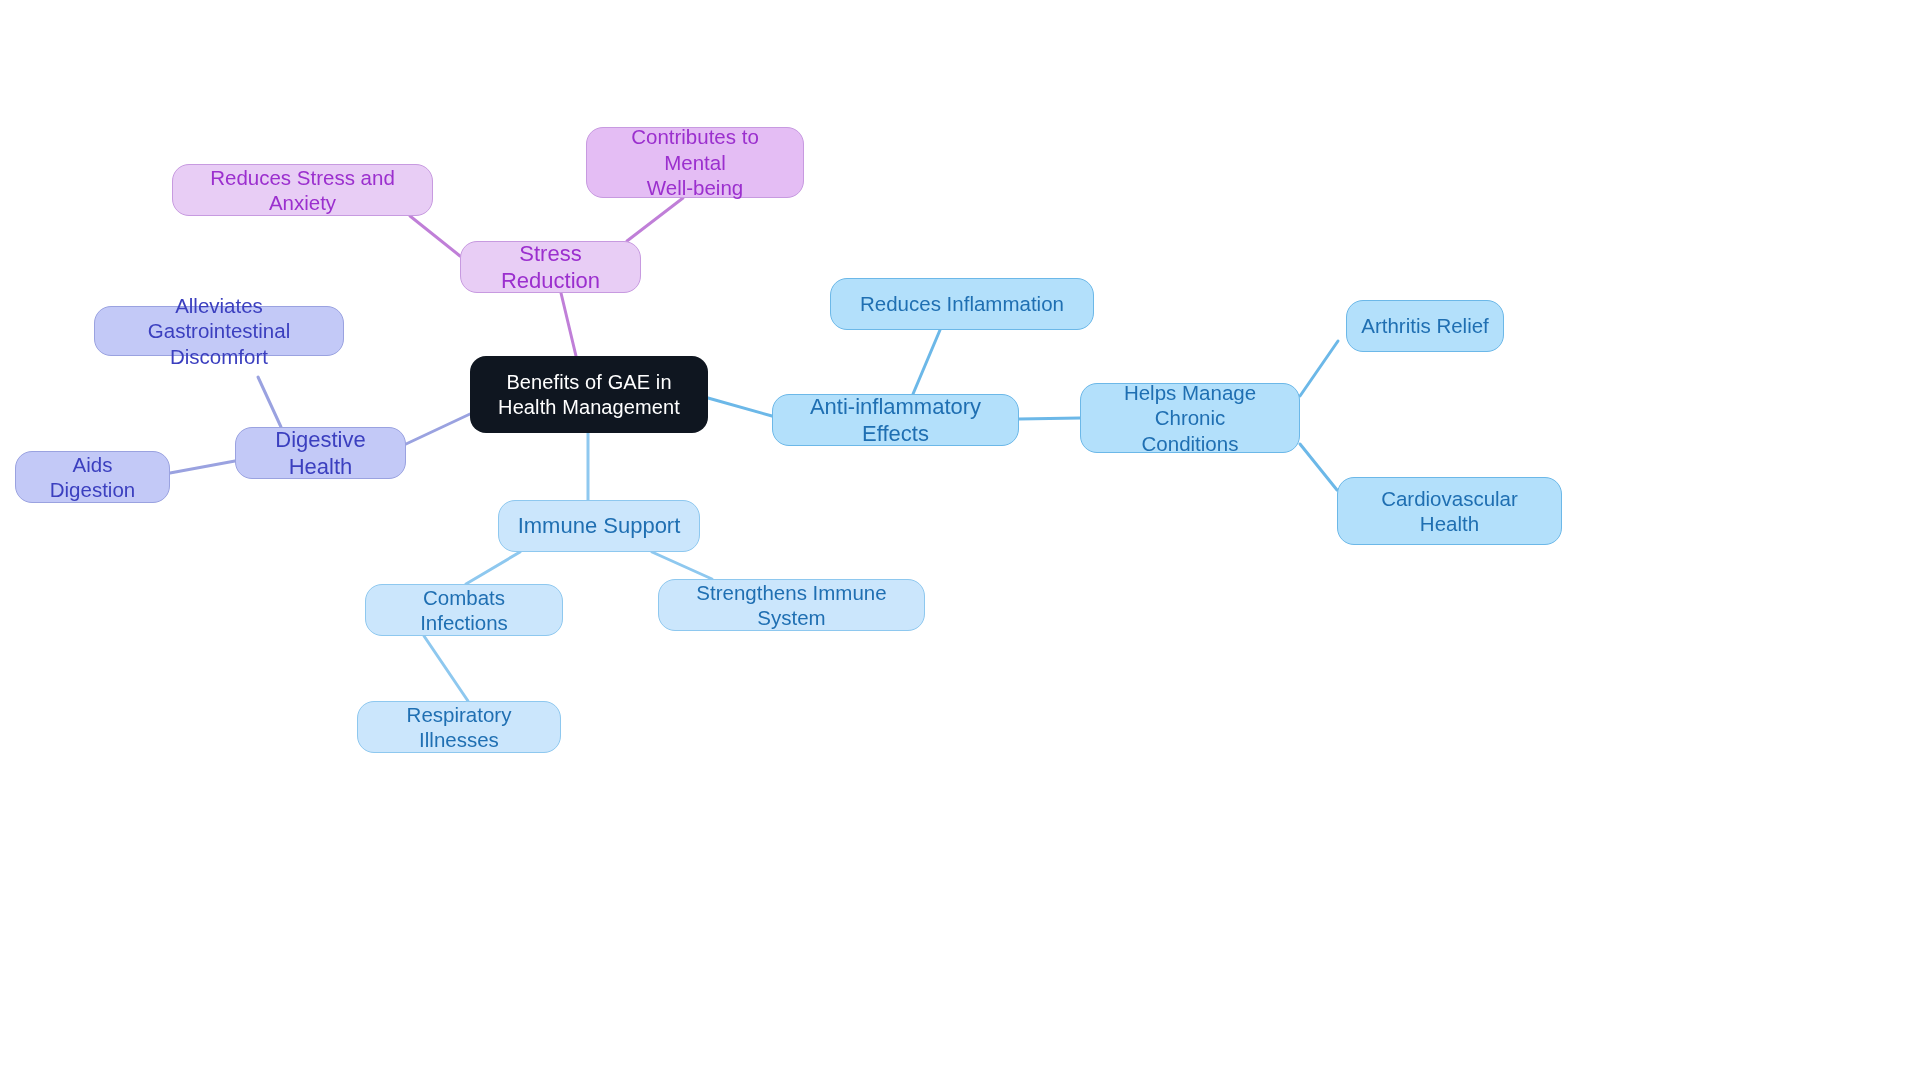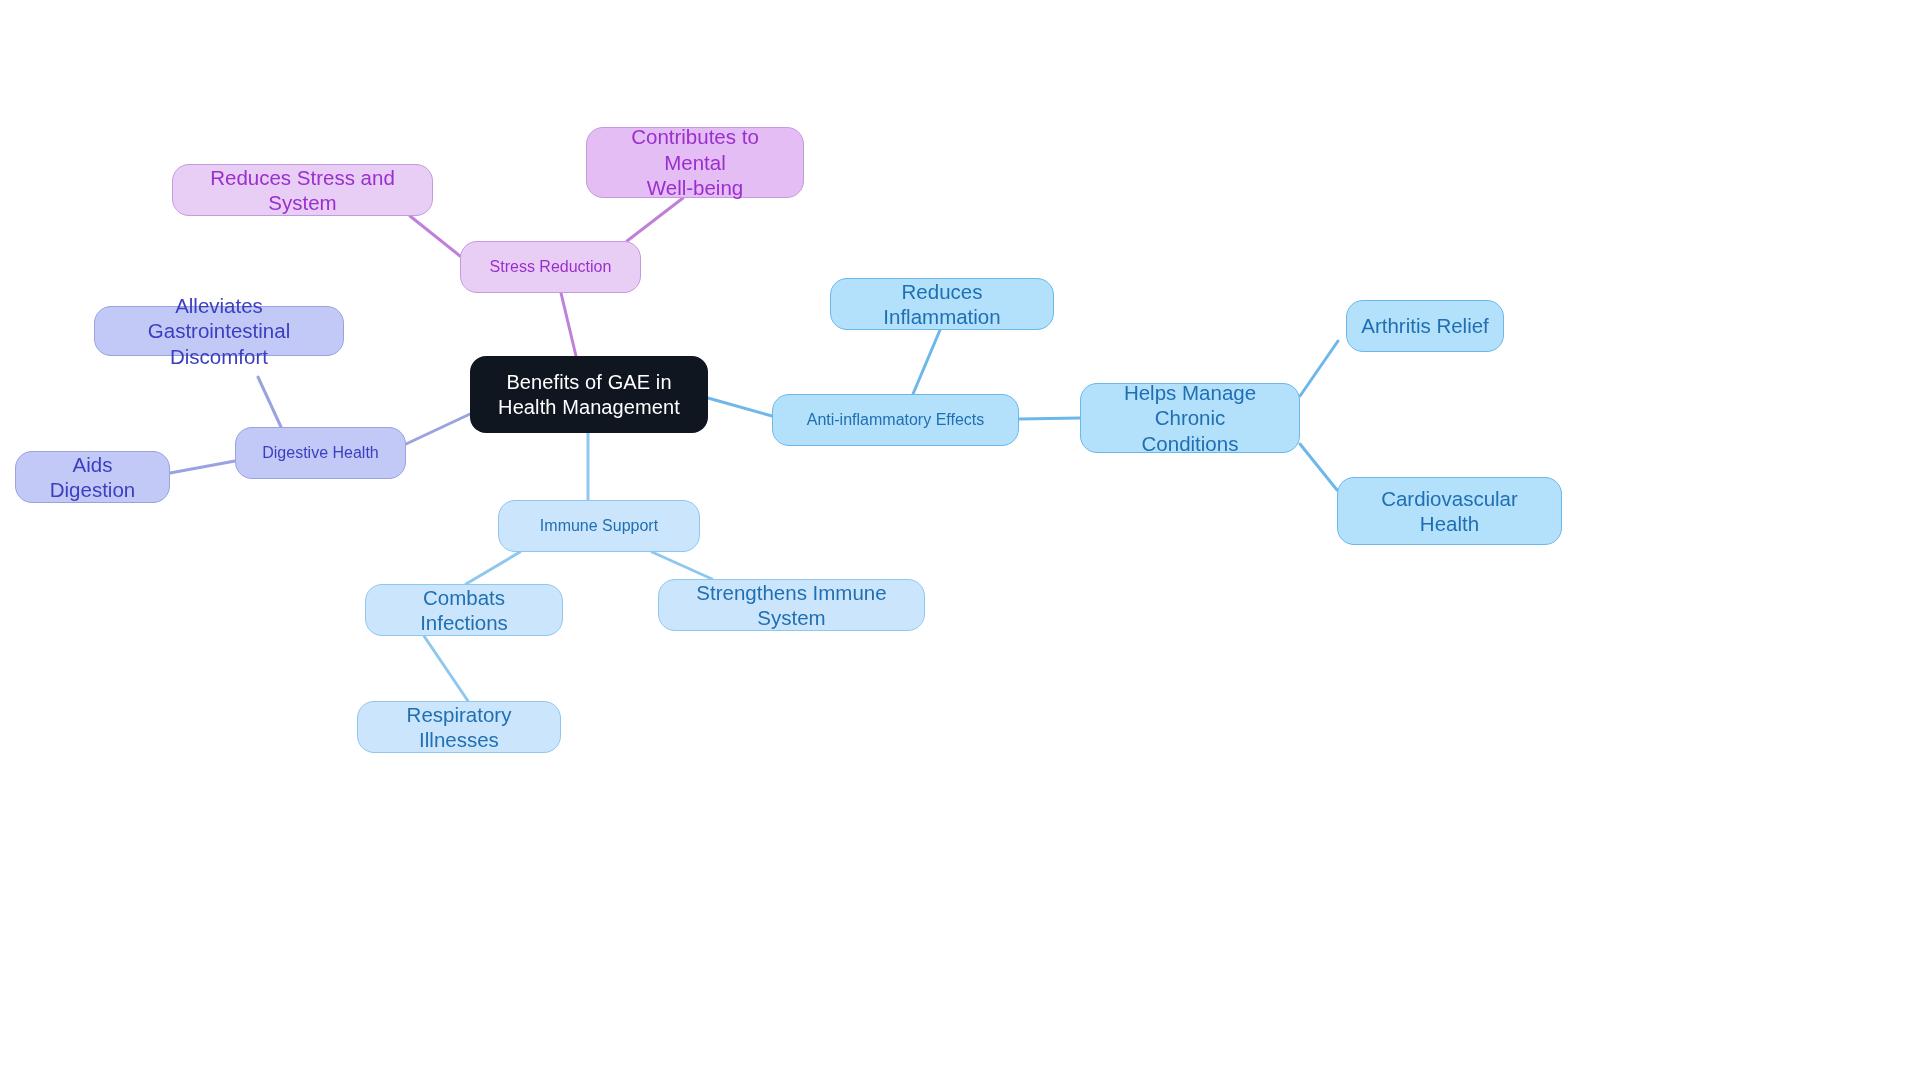--- a/index.html
+++ b/index.html
@@ -36,21 +36,21 @@
     line-height: 1.24;
     white-space: pre-line;
     padding: 0 14px;
   }
   .node.root {
     border-radius: 16px;
     border-width: 0;
     font-size: 20px;
     letter-spacing: 0.1px;
   }
-  .node.branch { font-size: 16px; }
+  .node.branch { font-size: 22px; }
   .node.leaf   { font-size: 20.5px; }
 </style>
 </head>
 <body>
 
 <div id="canvas">
   <svg id="edge-layer" viewBox="0 0 1920 1083" xmlns="http://www.w3.org/2000/svg">
       <line x1="708" y1="398" x2="772" y2="416" stroke="#6cb8e8" stroke-width="3" stroke-linecap="round"></line>
       <line x1="913" y1="394" x2="940" y2="330" stroke="#6cb8e8" stroke-width="3" stroke-linecap="round"></line>
       <line x1="1019" y1="419" x2="1080" y2="418" stroke="#6cb8e8" stroke-width="3" stroke-linecap="round"></line>
@@ -63,31 +63,31 @@
       <line x1="576" y1="356" x2="561" y2="293" stroke="#c07fd8" stroke-width="3" stroke-linecap="round"></line>
       <line x1="460" y1="256" x2="410" y2="216" stroke="#c07fd8" stroke-width="3" stroke-linecap="round"></line>
       <line x1="627" y1="241" x2="683" y2="198" stroke="#c07fd8" stroke-width="3" stroke-linecap="round"></line>
       <line x1="470" y1="414" x2="406" y2="444" stroke="#9aa2e0" stroke-width="3" stroke-linecap="round"></line>
       <line x1="281" y1="427" x2="258" y2="377" stroke="#9aa2e0" stroke-width="3" stroke-linecap="round"></line>
       <line x1="235" y1="461" x2="170" y2="473" stroke="#9aa2e0" stroke-width="3" stroke-linecap="round"></line>
     </svg>
   <div id="node-layer">
       <div class="node root" style="left: 470px; top: 356px; width: 238px; height: 77px; background: rgb(15, 22, 32); border-color: rgb(15, 22, 32); color: rgb(255, 255, 255);">Benefits of GAE in Health Management</div>
       <div class="node branch" style="left: 772px; top: 394px; width: 247px; height: 52px; background: rgb(179, 224, 251); border-color: rgb(108, 184, 232); color: rgb(31, 111, 178);">Anti-inflammatory Effects</div>
-      <div class="node leaf" style="left: 830px; top: 278px; width: 224px; height: 52px; background: rgb(179, 224, 251); border-color: rgb(108, 184, 232); color: rgb(31, 111, 178);">Reduces Inflammation</div>
+      <div class="node leaf" style="left: 830px; top: 278px; width: 264px; height: 52px; background: rgb(179, 224, 251); border-color: rgb(108, 184, 232); color: rgb(31, 111, 178);">Reduces Inflammation</div>
       <div class="node leaf" style="left: 1080px; top: 383px; width: 220px; height: 70px; background: rgb(179, 224, 251); border-color: rgb(108, 184, 232); color: rgb(31, 111, 178);">Helps Manage Chronic
 Conditions</div>
       <div class="node leaf" style="left: 1338px; top: 300px; width: 158px; height: 52px; background: rgb(179, 224, 251); border-color: rgb(108, 184, 232); color: rgb(31, 111, 178); margin-left: 8px;">Arthritis Relief</div>
       <div class="node leaf" style="left: 1337px; top: 477px; width: 225px; height: 68px; background: rgb(179, 224, 251); border-color: rgb(108, 184, 232); color: rgb(31, 111, 178);">Cardiovascular Health</div>
       <div class="node branch" style="left: 498px; top: 500px; width: 202px; height: 52px; background: rgb(203, 230, 252); border-color: rgb(142, 200, 239); color: rgb(31, 111, 178);">Immune Support</div>
       <div class="node leaf" style="left: 317px; top: 584px; width: 198px; height: 52px; background: rgb(203, 230, 252); border-color: rgb(142, 200, 239); color: rgb(31, 111, 178); margin-left: 48px;">Combats Infections</div>
       <div class="node leaf" style="left: 658px; top: 579px; width: 267px; height: 52px; background: rgb(203, 230, 252); border-color: rgb(142, 200, 239); color: rgb(31, 111, 178);">Strengthens Immune System</div>
       <div class="node leaf" style="left: 357px; top: 701px; width: 204px; height: 52px; background: rgb(203, 230, 252); border-color: rgb(142, 200, 239); color: rgb(31, 111, 178);">Respiratory Illnesses</div>
       <div class="node branch" style="left: 460px; top: 241px; width: 181px; height: 52px; background: rgb(232, 205, 245); border-color: rgb(199, 154, 224); color: rgb(155, 47, 206);">Stress Reduction</div>
-      <div class="node leaf" style="left: 172px; top: 164px; width: 261px; height: 52px; background: rgb(232, 205, 245); border-color: rgb(199, 154, 224); color: rgb(155, 47, 206);">Reduces Stress and System</div>
+      <div class="node leaf" style="left: 172px; top: 164px; width: 261px; height: 52px; background: rgb(232, 205, 245); border-color: rgb(199, 154, 224); color: rgb(155, 47, 206);">Reduces Stress and Anxiety</div>
       <div class="node leaf" style="left: 586px; top: 127px; width: 218px; height: 71px; background: rgb(228, 189, 244); border-color: rgb(199, 154, 224); color: rgb(155, 47, 206);">Contributes to Mental
 Well-being</div>
       <div class="node branch" style="left: 235px; top: 427px; width: 171px; height: 52px; background: rgb(195, 201, 247); border-color: rgb(154, 162, 224); color: rgb(59, 63, 191);">Digestive Health</div>
       <div class="node leaf" style="left: 94px; top: 306px; width: 250px; height: 50px; background: rgb(195, 201, 247); border-color: rgb(154, 162, 224); color: rgb(59, 63, 191);">Alleviates Gastrointestinal
 Discomfort</div>
       <div class="node leaf" style="left: 15px; top: 451px; width: 155px; height: 52px; background: rgb(195, 201, 247); border-color: rgb(154, 162, 224); color: rgb(59, 63, 191);">Aids Digestion</div>
     </div>
 </div>
 
 </body></html>

